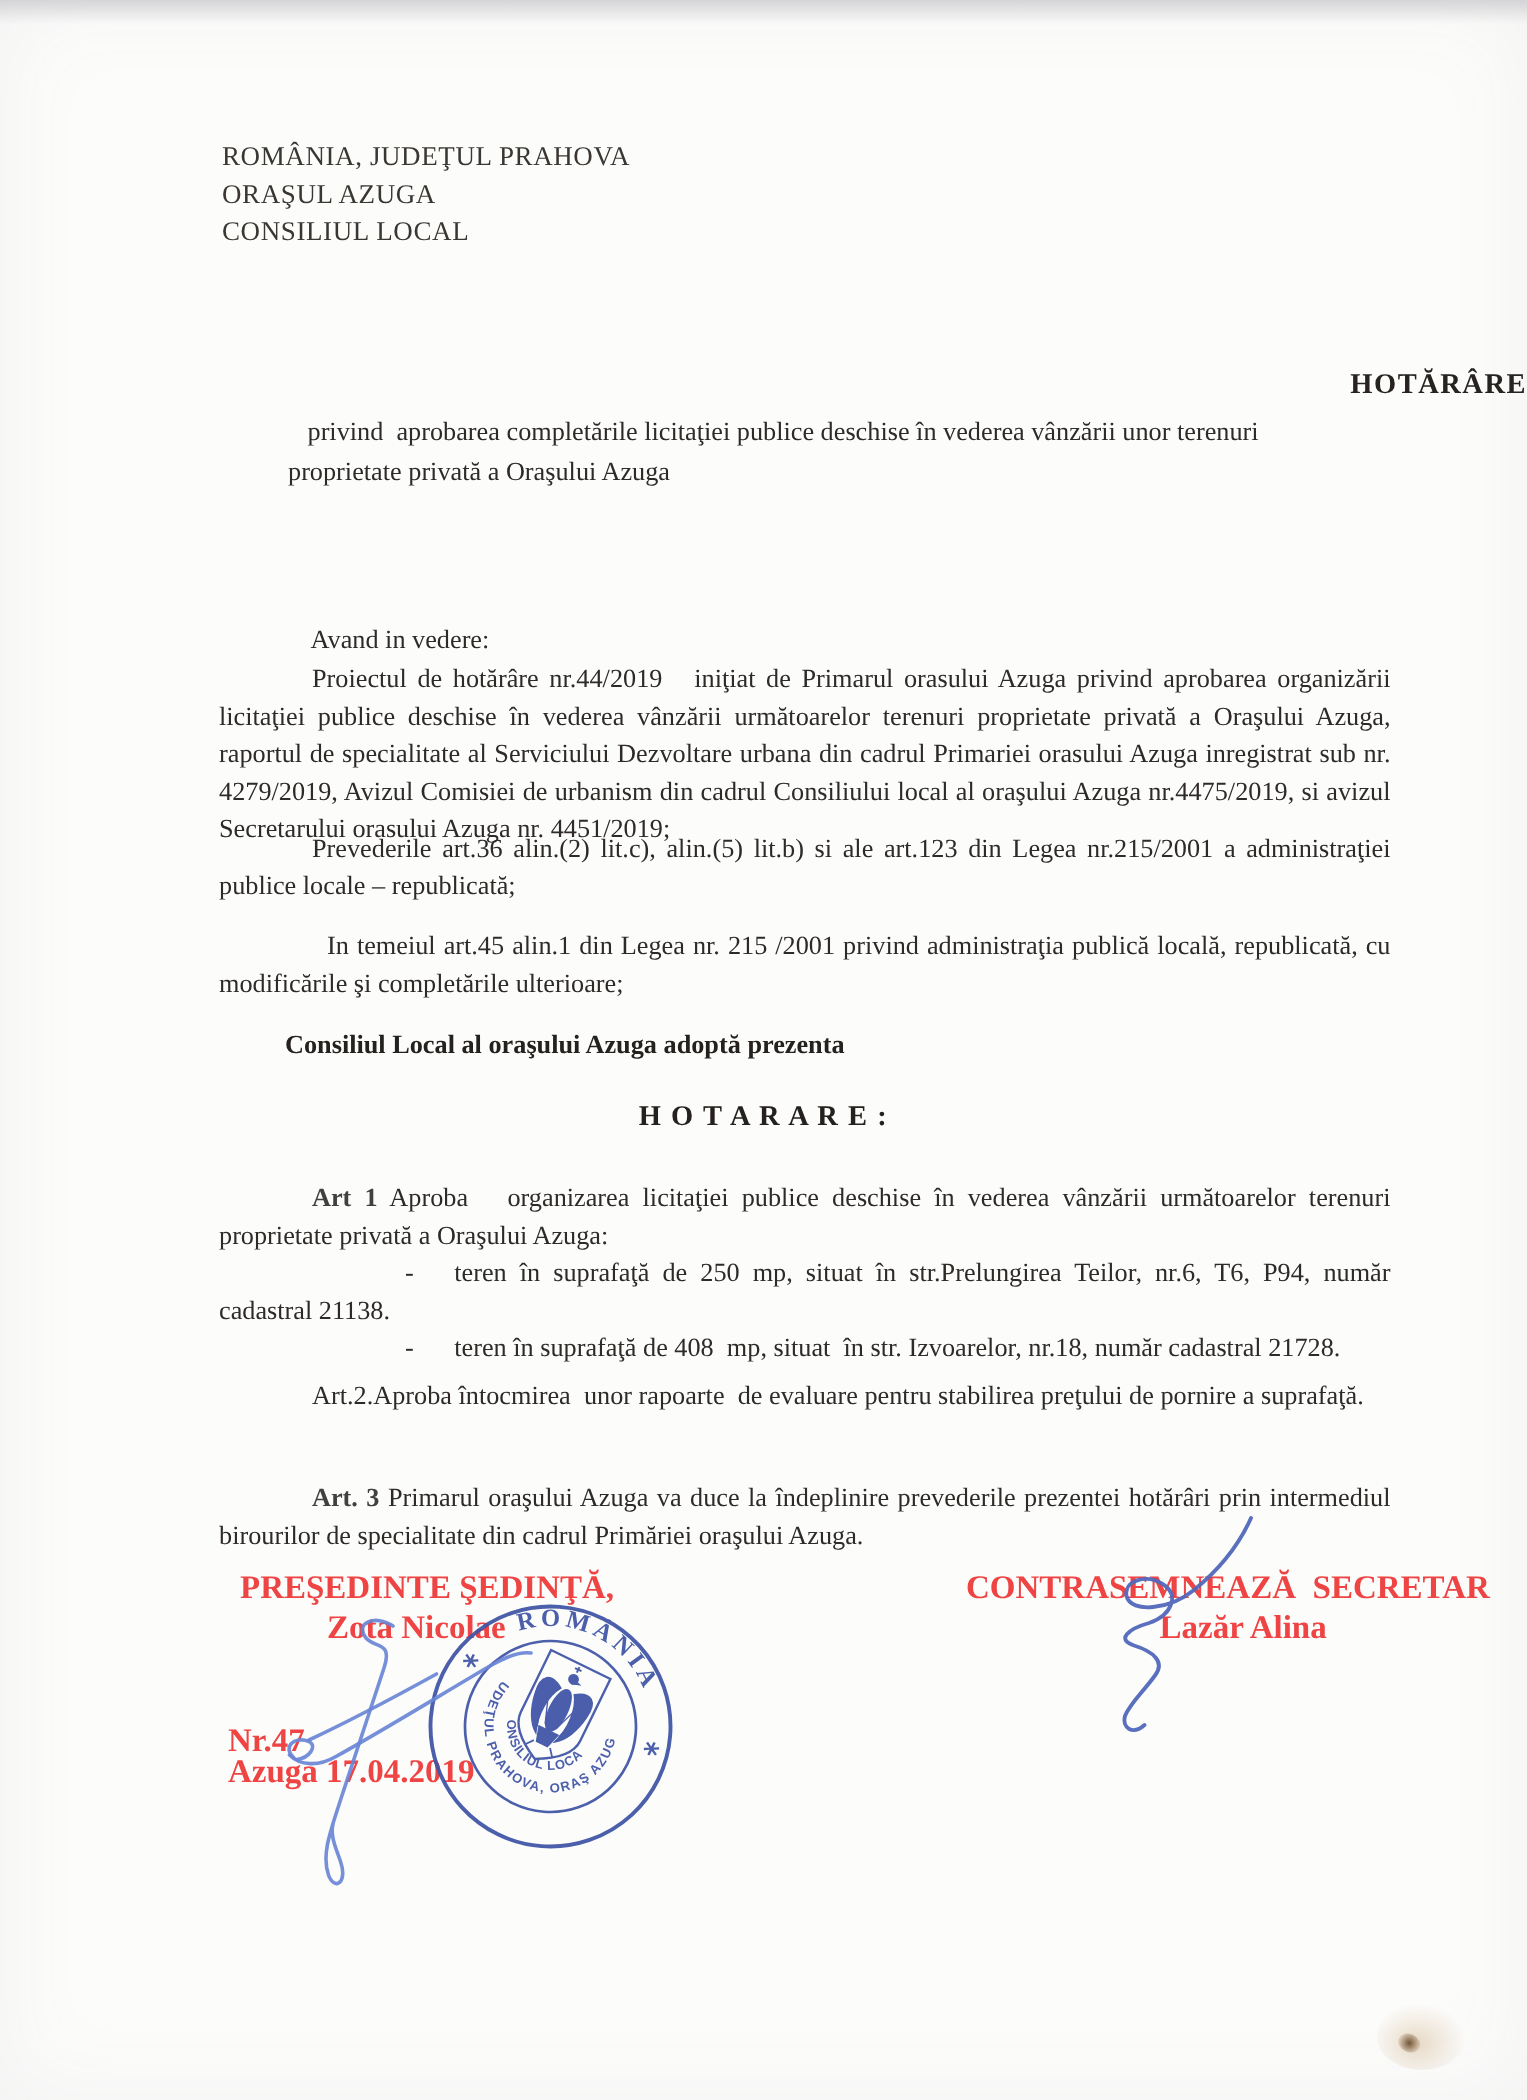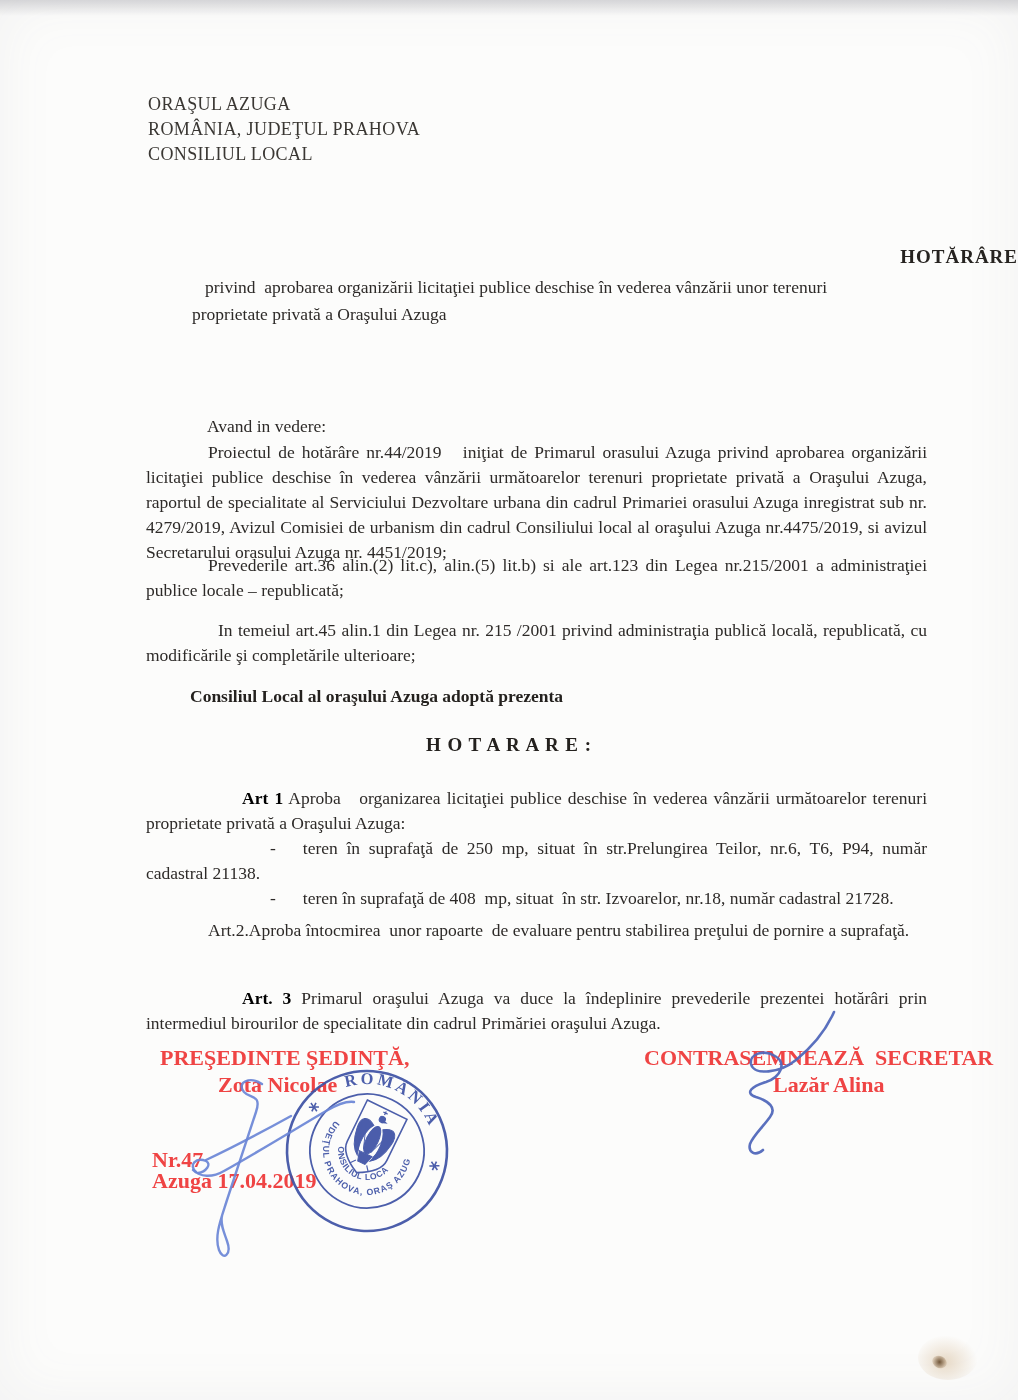--- a/index.html
+++ b/index.html
@@ -38,21 +38,21 @@
   .adoption{left:190px;top:684px;font-weight:bold;color:#24211e;}
   .heading{
     position:absolute;left:0;top:734px;width:1018px;margin:0;text-align:center;
     font-size:19px;font-weight:bold;letter-spacing:1px;color:#24211e;
   }
   .art1{top:786px;}
   .bullet1{top:836px;}
   .bullet2{top:886px;}
   .art2{top:918px;}
   .art3{top:986px;}
-  .b{font-weight:bold;color:#000000;margin-left:34px;}
+  .b{font-weight:bold;color:#404040;}
   .dash{display:inline-block;margin-right:27px;}
   .sig{position:absolute;margin:0;font-size:22px;font-weight:bold;color:#ef4444;white-space:pre-wrap;}
   .president-title{left:160px;top:1045px;}
   .president-name{left:218px;top:1072px;}
   .countersign-title{left:644px;top:1045px;}
   .countersign-name{left:773px;top:1072px;}
   .place-date{left:152px;top:1120px;margin-top:48px;}
   .doc-number{left:152px;top:1147px;}
   .stamp{position:absolute;left:281px;top:1065px;pointer-events:none;}
   .st-line{fill:none;stroke:#3f53a5;}
@@ -80,27 +80,27 @@
   }
 </style>
 </head>
 <body>
 
 <div class="page">
 
   <div class="top-shade"></div>
 
   <div class="letterhead">
+    <div>ROMÂNIA, JUDEŢUL PRAHOVA</div>
     <div>ORAŞUL AZUGA</div>
-    <div>ROMÂNIA, JUDEŢUL PRAHOVA</div>
     <div>CONSILIUL LOCAL</div>
   </div>
 
   <h1 class="title">HOTĂRÂRE</h1>
-  <p class="subtitle">privind  aprobarea organizării licitaţiei publice deschise în vederea vânzării unor terenuri proprietate privată a Oraşului Azuga</p>
+  <p class="subtitle">privind  aprobarea completările licitaţiei publice deschise în vederea vânzării unor terenuri proprietate privată a Oraşului Azuga</p>
 
   <p class="block intro">Avand in vedere:</p>
   <p class="block para p1">Proiectul de hotărâre nr.44/2019   iniţiat de Primarul orasului Azuga privind aprobarea organizării licitaţiei publice deschise în vederea vânzării următoarelor terenuri proprietate privată a Oraşului Azuga, raportul de specialitate al Serviciului Dezvoltare urbana din cadrul Primariei orasului Azuga inregistrat sub nr. 4279/2019, Avizul Comisiei de urbanism din cadrul Consiliului local al oraşului Azuga nr.4475/2019, si avizul Secretarului orasului Azuga nr. 4451/2019;</p>
   <p class="block para p2">Prevederile art.36 alin.(2) lit.c), alin.(5) lit.b) si ale art.123 din Legea nr.215/2001 a administraţiei publice locale – republicată;</p>
   <p class="block para p3">In temeiul art.45 alin.1 din Legea nr. 215 /2001 privind administraţia publică locală, republicată, cu modificările şi completările ulterioare;</p>
   <p class="block adoption">Consiliul Local al oraşului Azuga adoptă prezenta</p>
   <h2 class="heading">H O T A R A R E :</h2>
 
   <p class="block para art1"><span class="b">Art 1</span> <span>Aproba   organizarea licitaţiei publice deschise în vederea vânzării următoarelor terenuri proprietate privată a Oraşului Azuga:</span></p>
 

